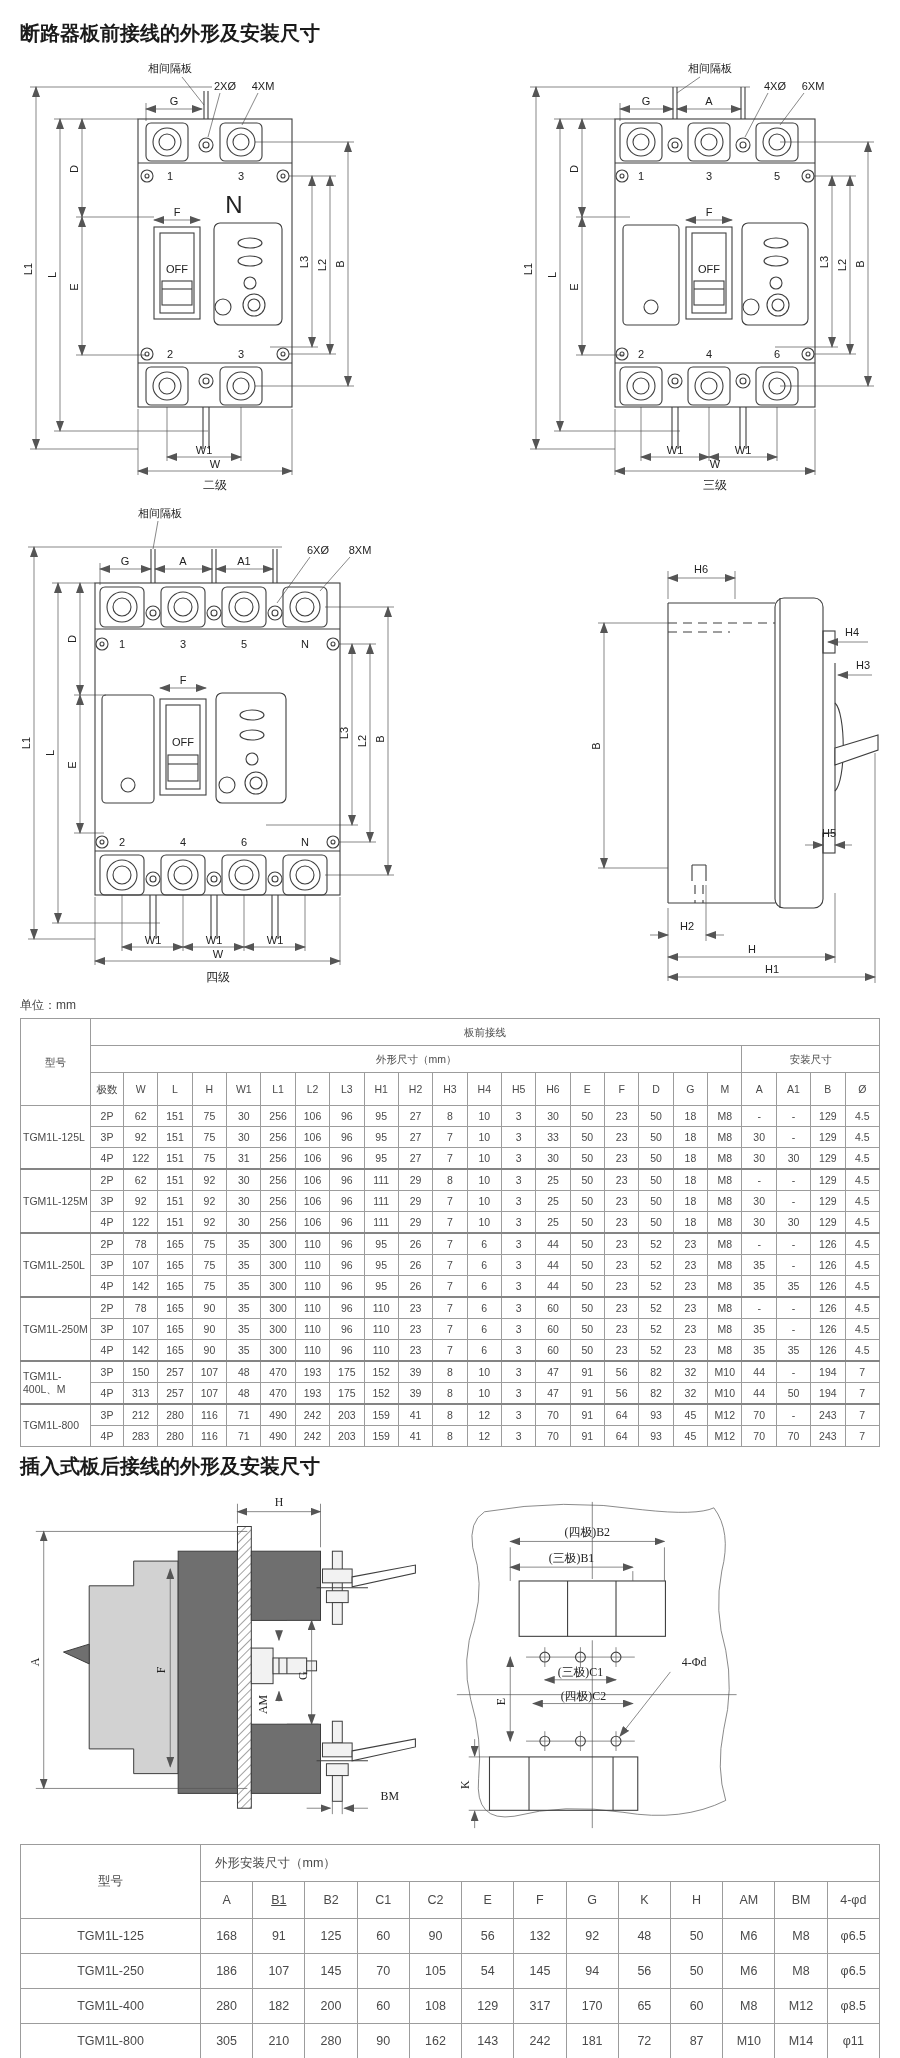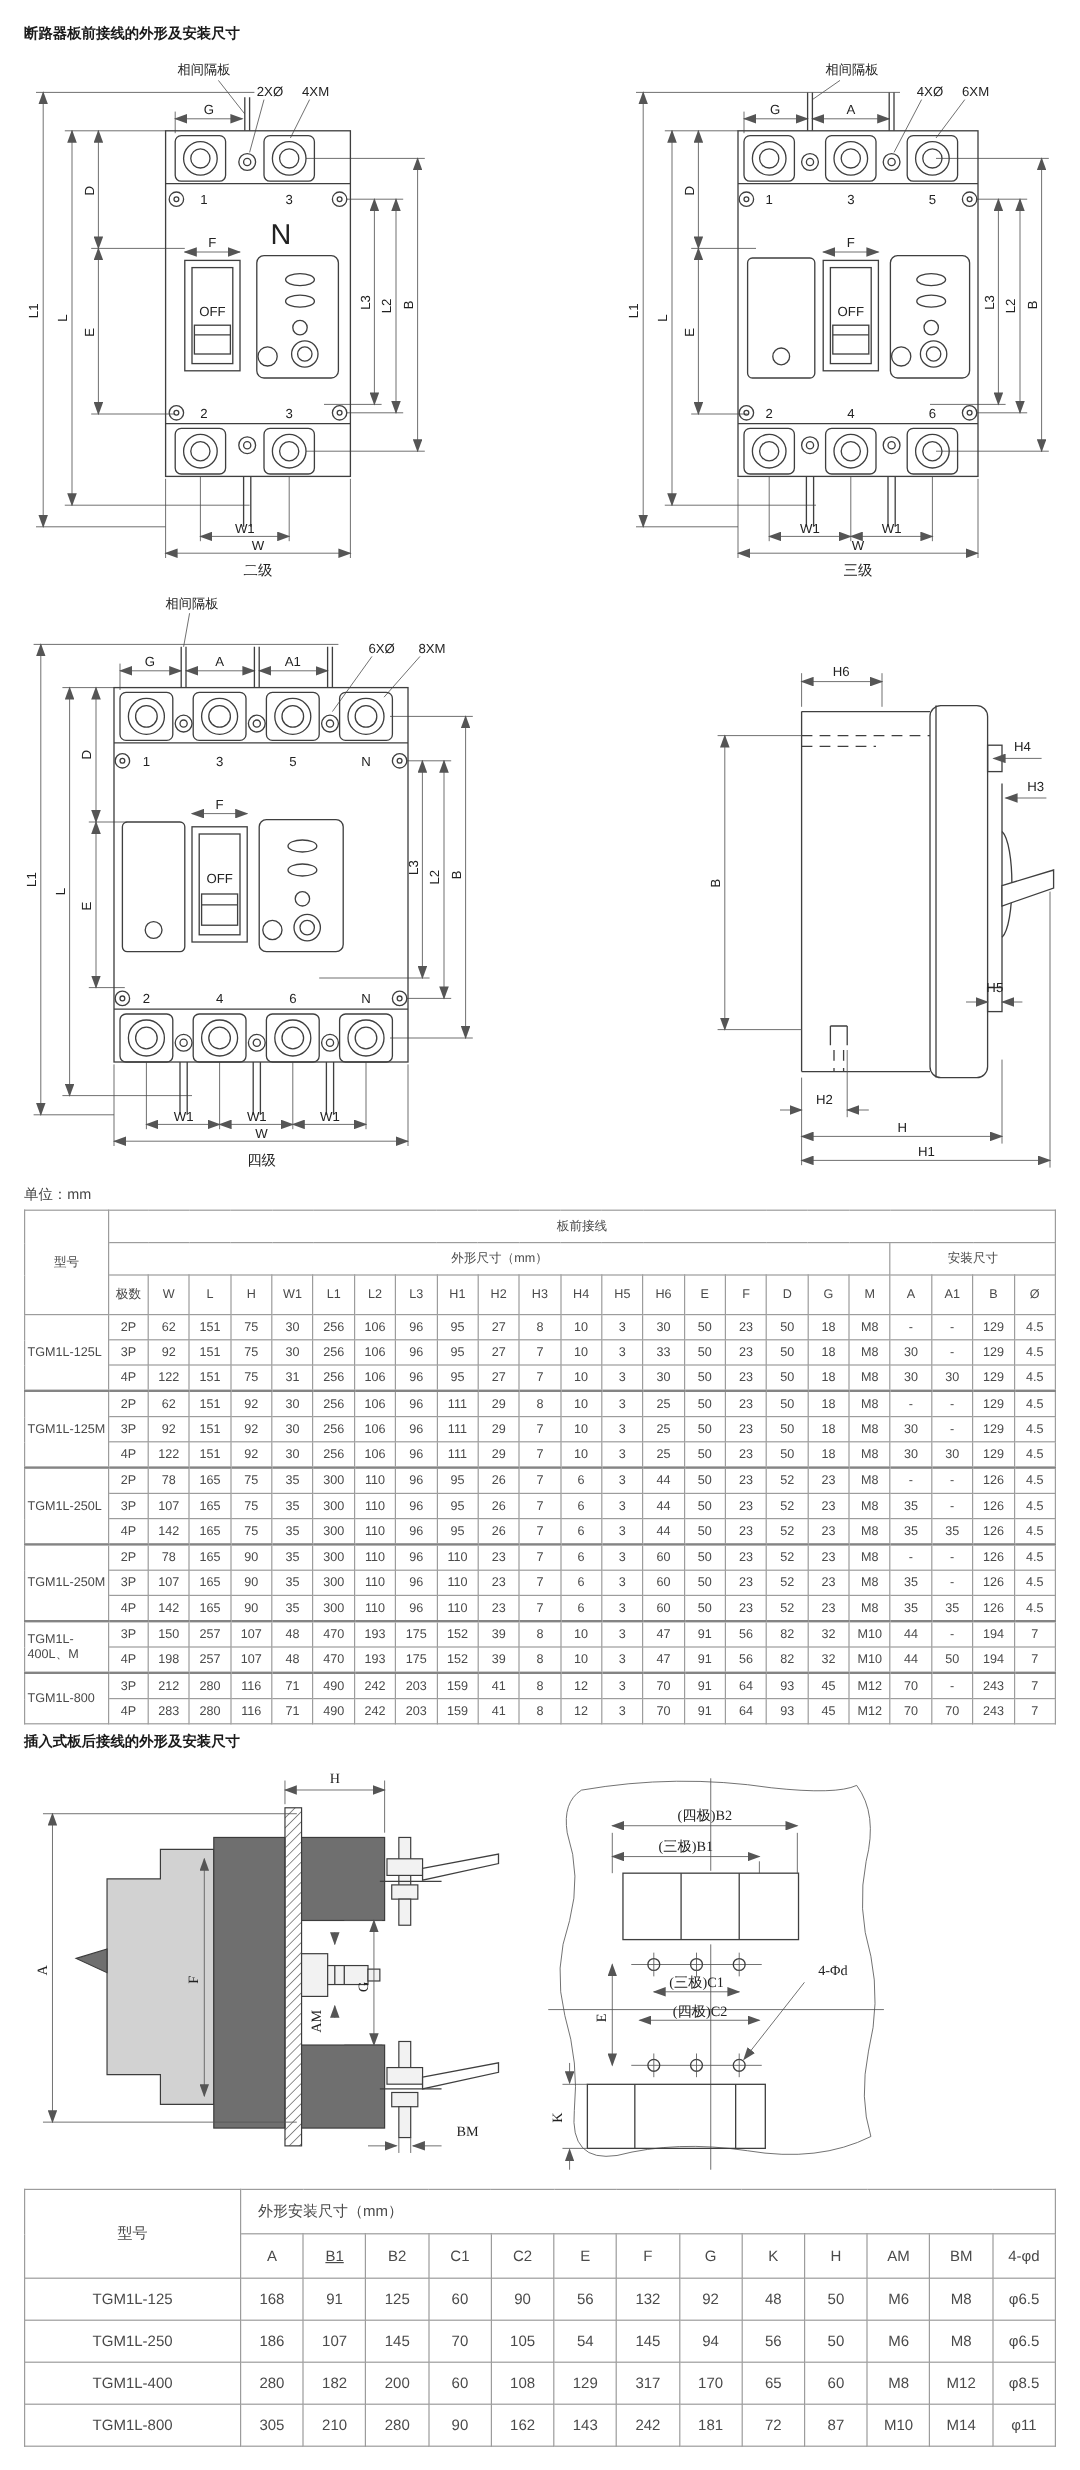--- a/index.html
+++ b/index.html
@@ -1,18 +1,18 @@
 <!DOCTYPE html>
 <html><head>
 <meta charset="utf-8">
 <style>
   html,body { margin:0; padding:0; background:#fff; }
   body { width:900px; font-family:"Liberation Sans",sans-serif; color:#333; }
   .page { padding:14px 20px 10px 20px; }
-  .sec-title { font-size:12px; font-weight:bold; color:#1a1a1a; margin:6px 0 10px 0; }
+  .sec-title { font-size:20px; font-weight:bold; color:#1a1a1a; margin:6px 0 10px 0; }
   .draw-row { display:flex; justify-content:space-between; align-items:flex-end; }
   .draw-row2 { display:flex; justify-content:space-between; align-items:flex-start; margin-top:6px; }
   .unit { text-align:left; font-size:12px; color:#444; margin:4px 2px 4px 0; }
   table { border-collapse:collapse; width:860px; table-layout:fixed; }
   td { border:1px solid #9c9c9c; text-align:center; color:#4a4a4a; vertical-align:middle; }
   #table1 { font-size:10.5px; }
   #table1 td { padding:1px 0; height:18px; line-height:1.15; }
   #table1 .model-cell { text-align:left; padding-left:2px; word-wrap:break-word; }
   #table1 tr.grp td { border-top:2px solid #848484; }
   #table2 { font-size:12.5px; margin-top:4px; }
@@ -832,21 +832,21 @@
           <td>82</td>
           <td>32</td>
           <td>M10</td>
           <td>44</td>
           <td>-</td>
           <td>194</td>
           <td>7</td>
         </tr>
         <tr>
           <td>4P</td>
-          <td>198</td>
+          <td>313</td>
           <td>257</td>
           <td>107</td>
           <td>48</td>
           <td>470</td>
           <td>193</td>
           <td>175</td>
           <td>152</td>
           <td>39</td>
           <td>8</td>
           <td>10</td>

